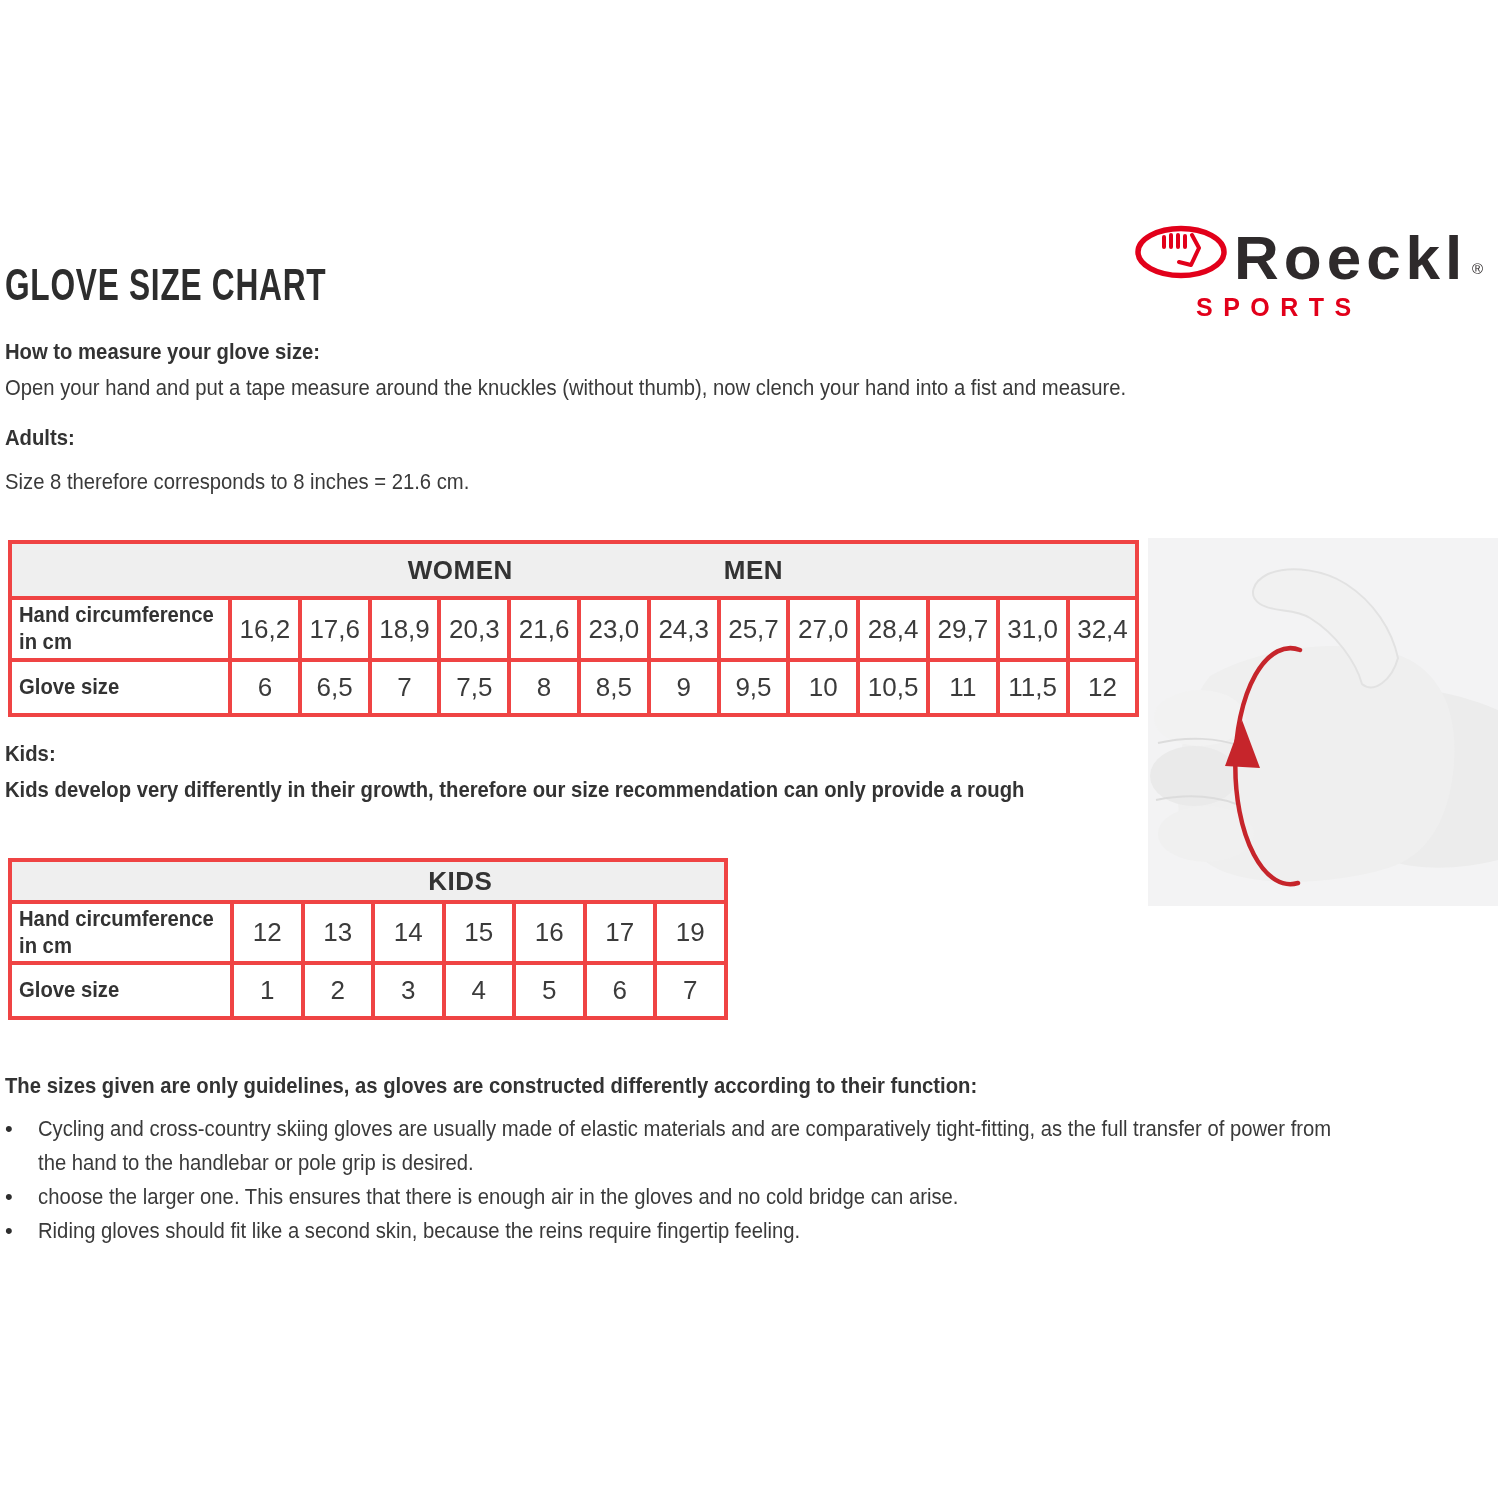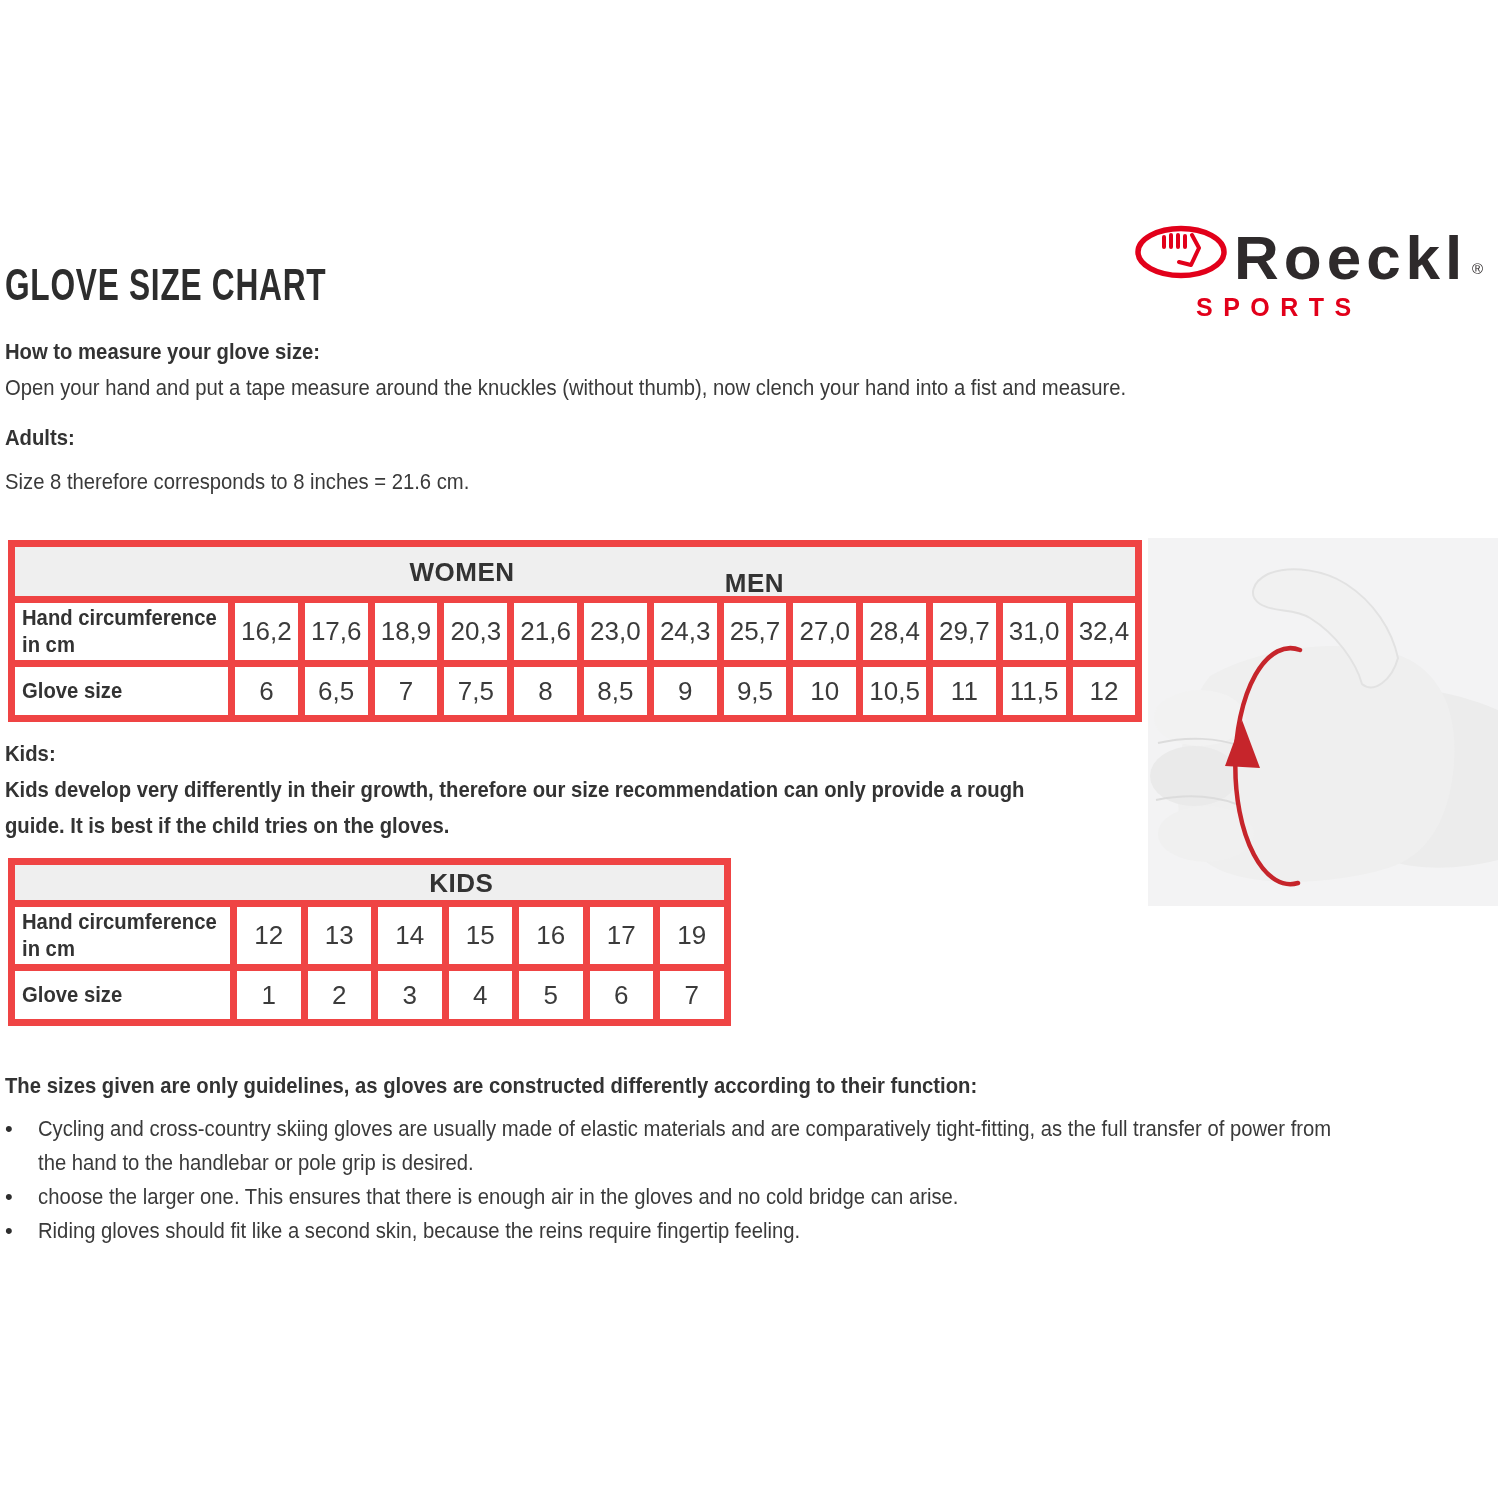--- a/index.html
+++ b/index.html
@@ -16,34 +16,34 @@
 
   #logo { left:1134px; top:222px; }
 
   #howto-heading { left:5px; top:335px; }
   #howto-text    { left:5px; top:371px; }
   #adults-heading{ left:5px; top:421px; }
   #adults-text   { left:5px; top:462px; line-height:40px; }
 
   
   table.size-table { border-collapse:collapse; table-layout:fixed; background:#fff; }
-  table.size-table th, table.size-table td { border:7px solid #ef4444; }
+  table.size-table th, table.size-table td { border:4px solid #ef4444; }
   tr.group-row th { background:#efefef; height:56px; position:relative; font-size:26px;
     font-weight:700; color:#333; }
   .gh { position:absolute; top:50%; transform:translate(-50%,-50%); letter-spacing:.5px; }
   td.cell { text-align:center; font-size:26px; color:#3b3b3b; }
   td.label { text-align:left; vertical-align:middle; padding:2px 0 2px 7px; font-size:22.5px;
     font-weight:700; color:#333; line-height:1.18; }
   td.label .wrapfit { display:inline-block; width:111%; transform:scaleX(.9); transform-origin:0 50%; }
 
   #adults-table { left:8px; top:540px; width:1128px; }
   #adults-table tr.r1 td { height:62px; }
   #adults-table tr.r2 td { height:55px; }
   #adults-table .gh.women { left:39.9%; }
-  #adults-table .gh.men   { left:66%;margin-top:11px; }
+  #adults-table .gh.men   { left:66%; }
 
   #kids-heading { left:5px; top:737px; }
   #kids-text    { left:5px; top:772px; line-height:36px; }
   #kids-text .cond { font-weight:700; color:#333; }
 
   #kids-table { left:8px; top:858px; width:716px; }
   #kids-table tr.group-row th { height:42px;text-decoration:underline; }
   #kids-table tr.r1 td { height:60px; }
   #kids-table tr.r2 td { height:55px; }
   #kids-table .gh.kids { left:63%; }
@@ -136,21 +136,20 @@
     <td class="cell">12</td>
   </tr>
 </tbody>
   </table>
 
 <div id="kids-heading" class="abs body-text">
   <span class="cond b">Kids:</span>
 </div>
 <div id="kids-text" class="abs body-text">
   <span class="line"><span class="cond">Kids develop very differently in their growth, therefore our size recommendation can only provide a rough</span></span>
-  <span class="line"><span class="cond">guide. It is best if the child tries on the gloves.</span></span>
 </div>
 
 <table id="kids-table" class="abs size-table">
   <colgroup>
     <col style="width:222px">
     <col span="7" style="width:70.5px">
   </colgroup>
   <tbody>
       <tr class="group-row">
     <th colspan="8">

